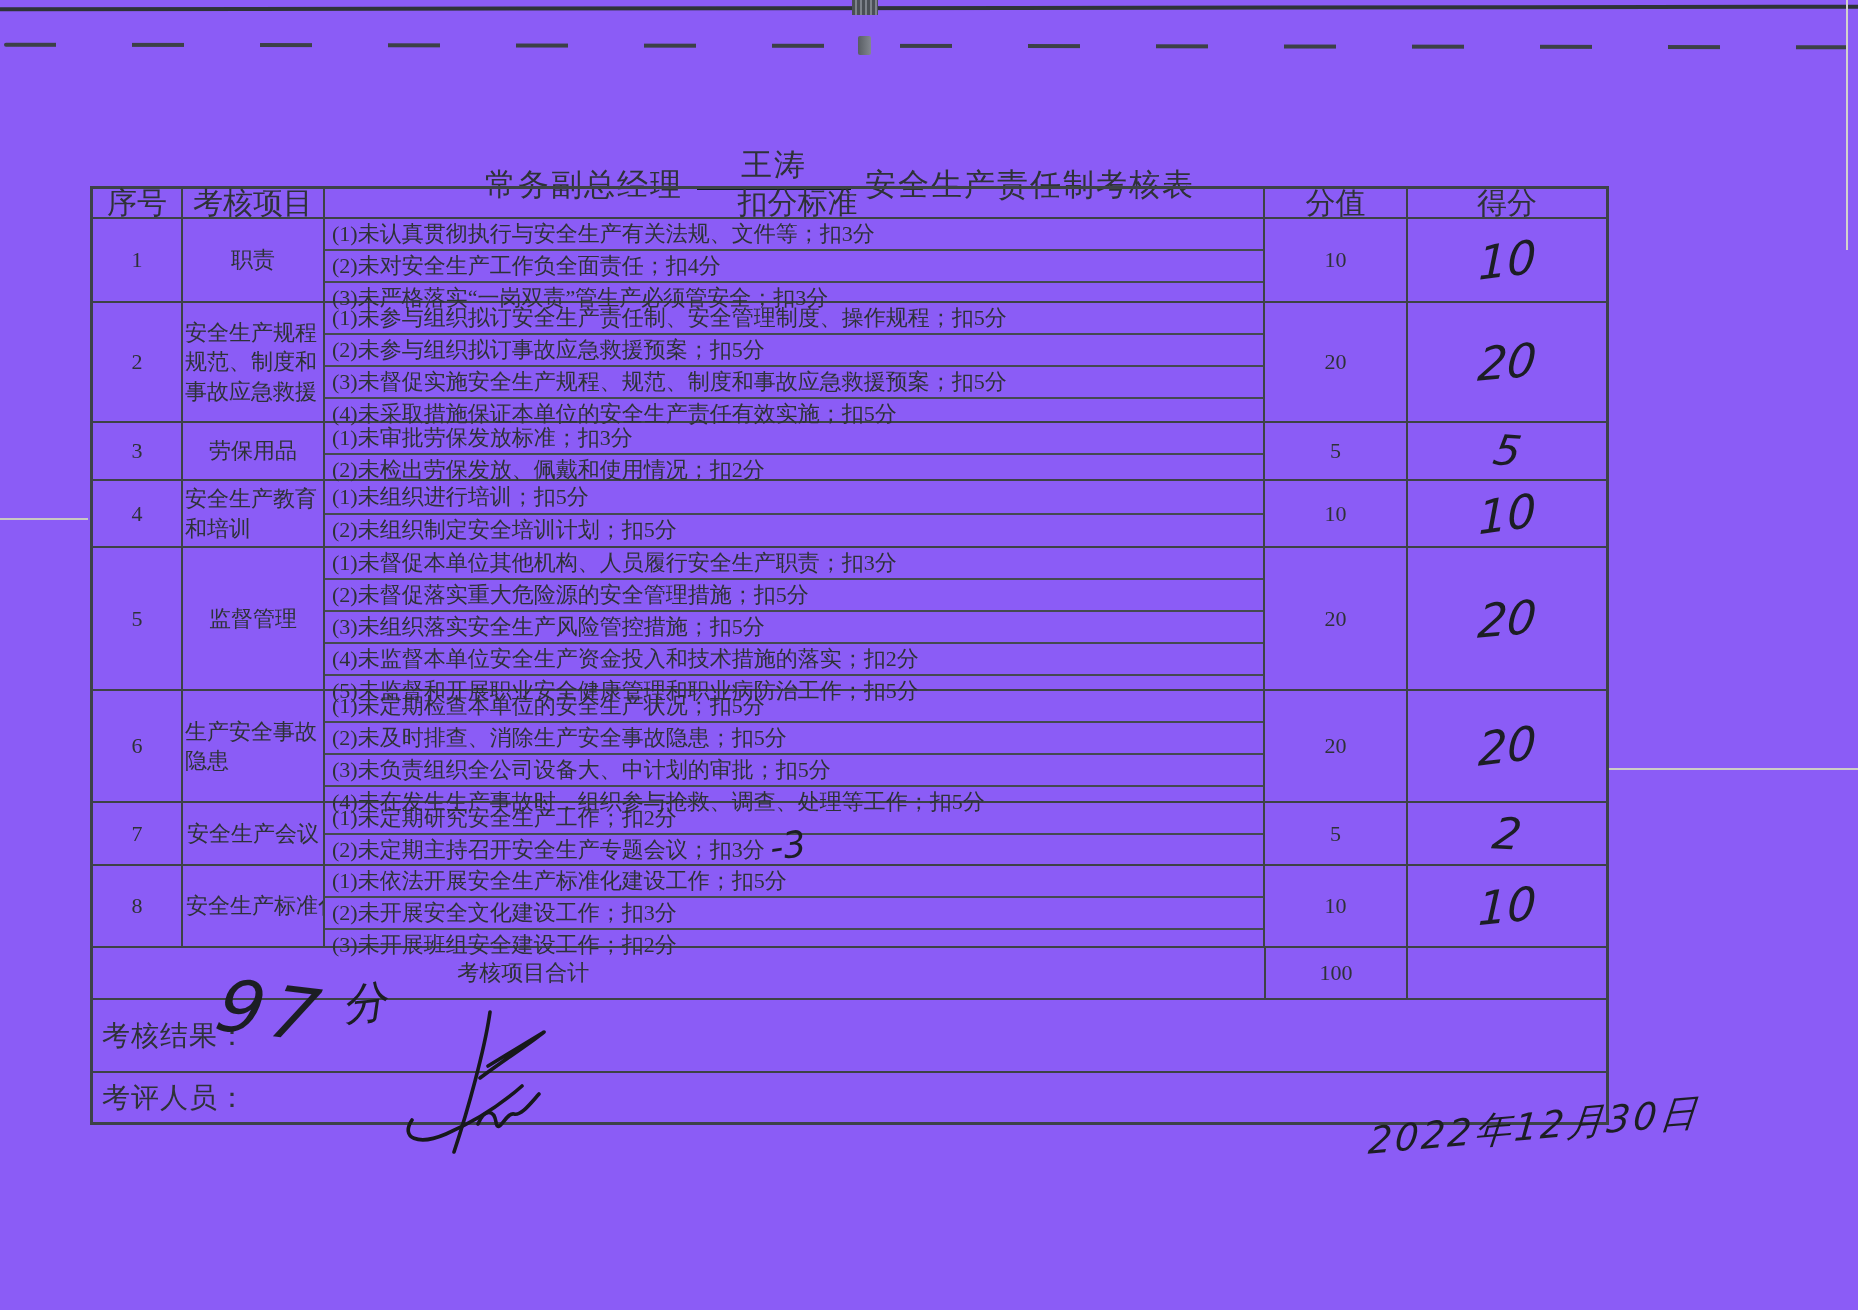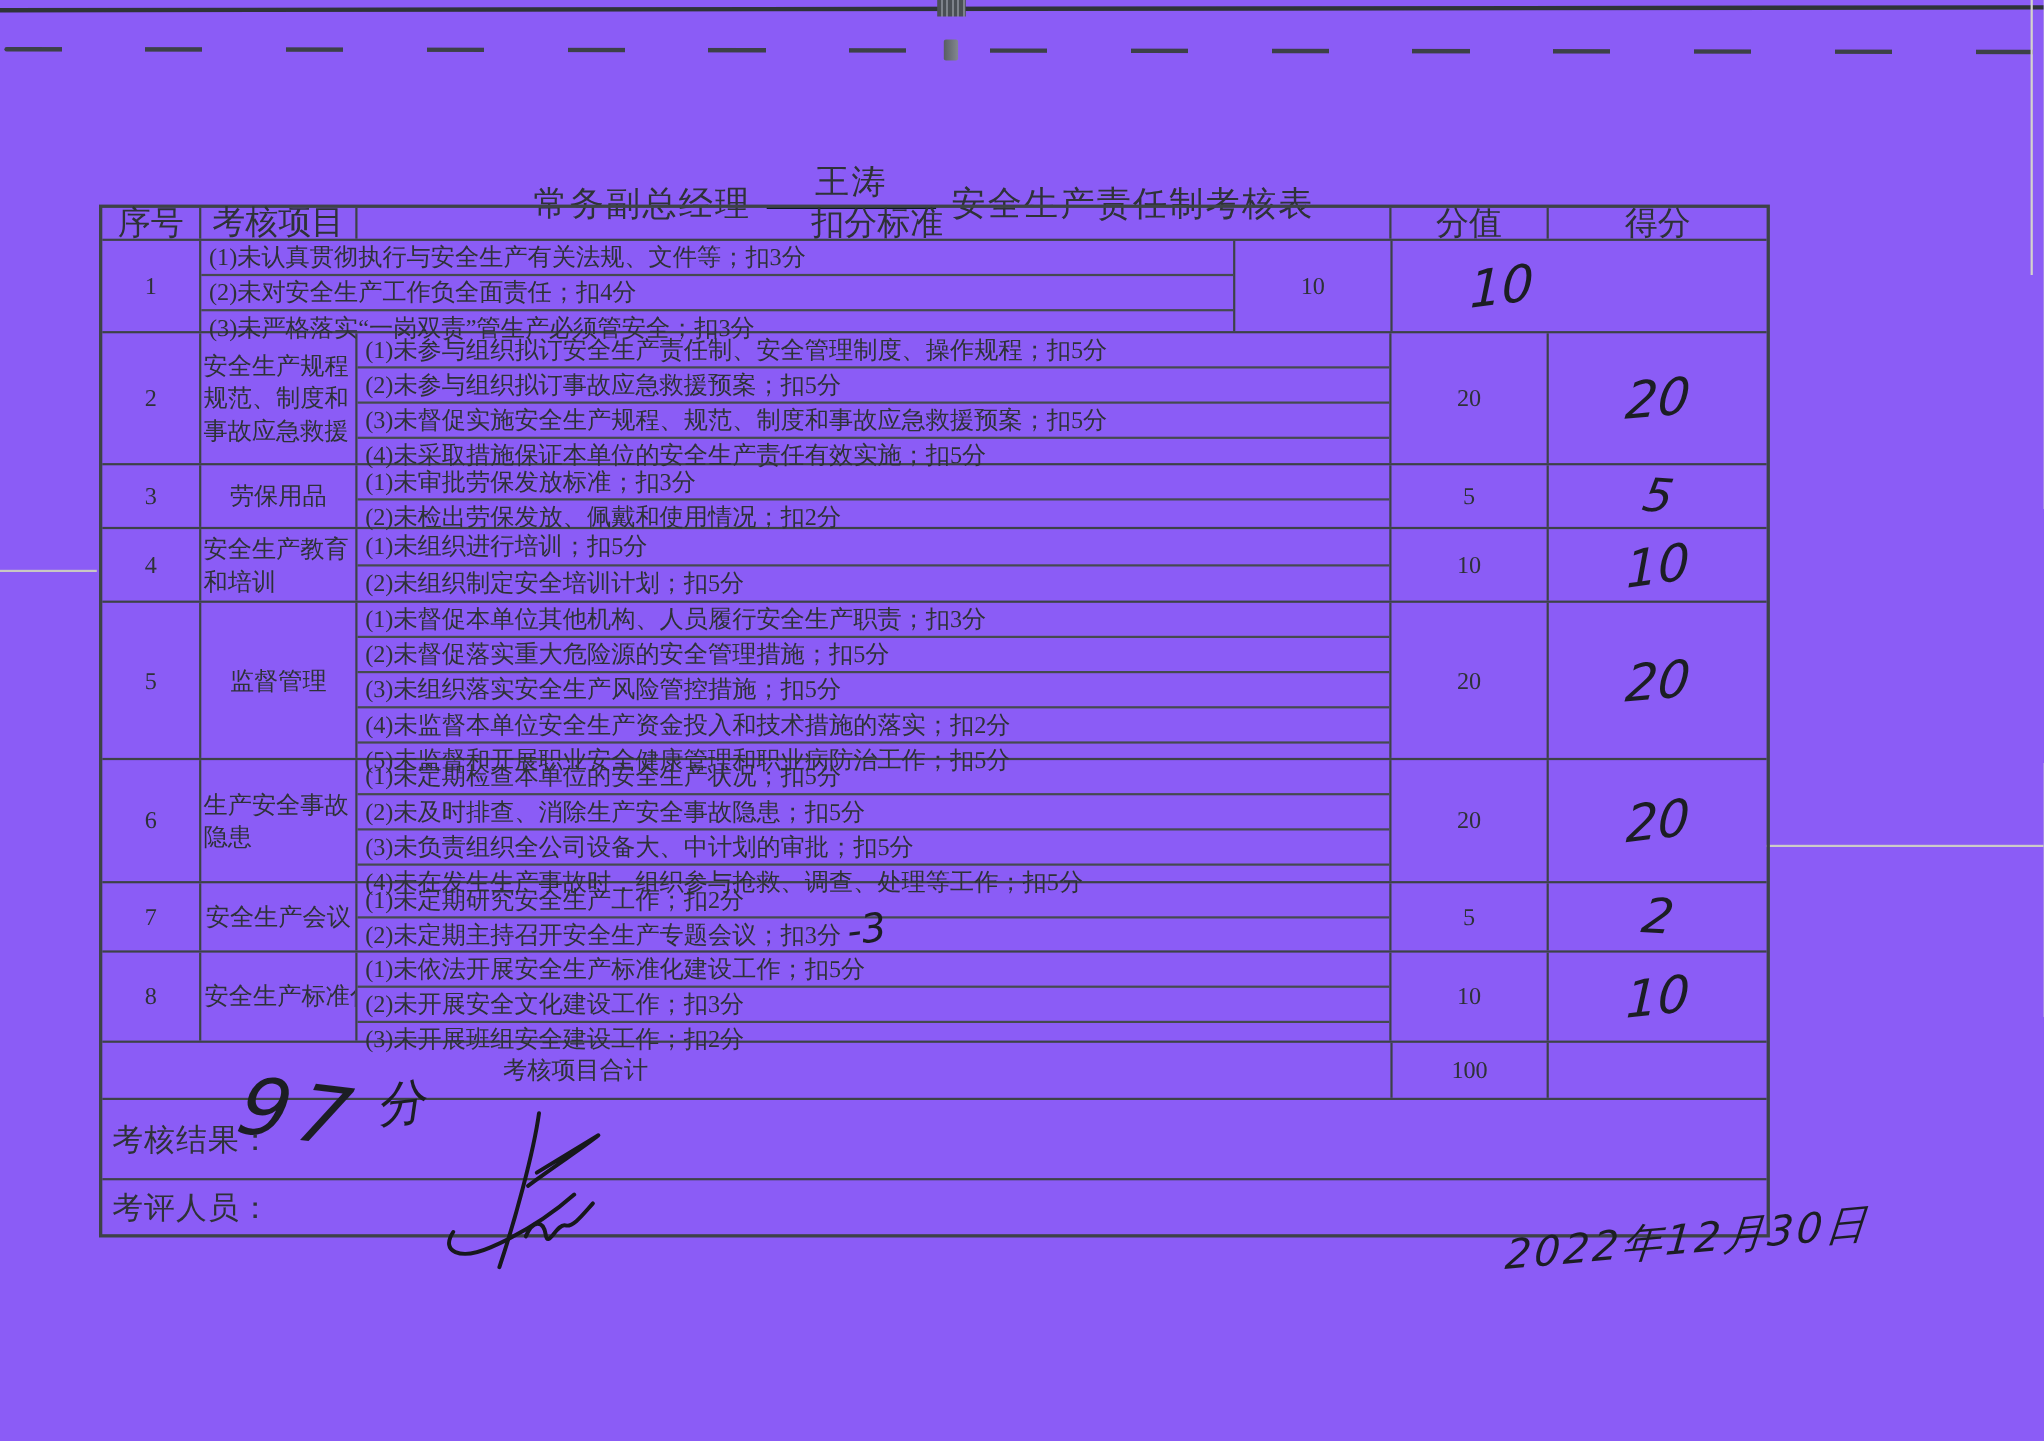--- a/index.html
+++ b/index.html
@@ -88,20 +88,21 @@
       <div class="cell c-item">考核项目</div>
       <div class="c-crit">
           <div class="crit-h">扣分标准</div>
         </div>
       <div class="cell c-value">分值</div>
       <div class="cell c-score">得分</div>
     </div>
 
     <div class="trow" style="height:84px">
       <div class="cell c-no">1</div>
+      <div class="cell c-item">职责</div>
       <div class="c-crit">
         <div class="crit">(1)未认真贯彻执行与安全生产有关法规、文件等；扣3分</div>
         <div class="crit">(2)未对安全生产工作负全面责任；扣4分</div>
         <div class="crit">(3)未严格落实“一岗双责”管生产必须管安全；扣3分</div>
       </div>
       <div class="cell c-value">10</div>
       <div class="cell c-score">
           <span class="hand score-hand" style="transform:rotate(-7deg) skewX(-8deg)">10</span>
         </div>
     </div>

